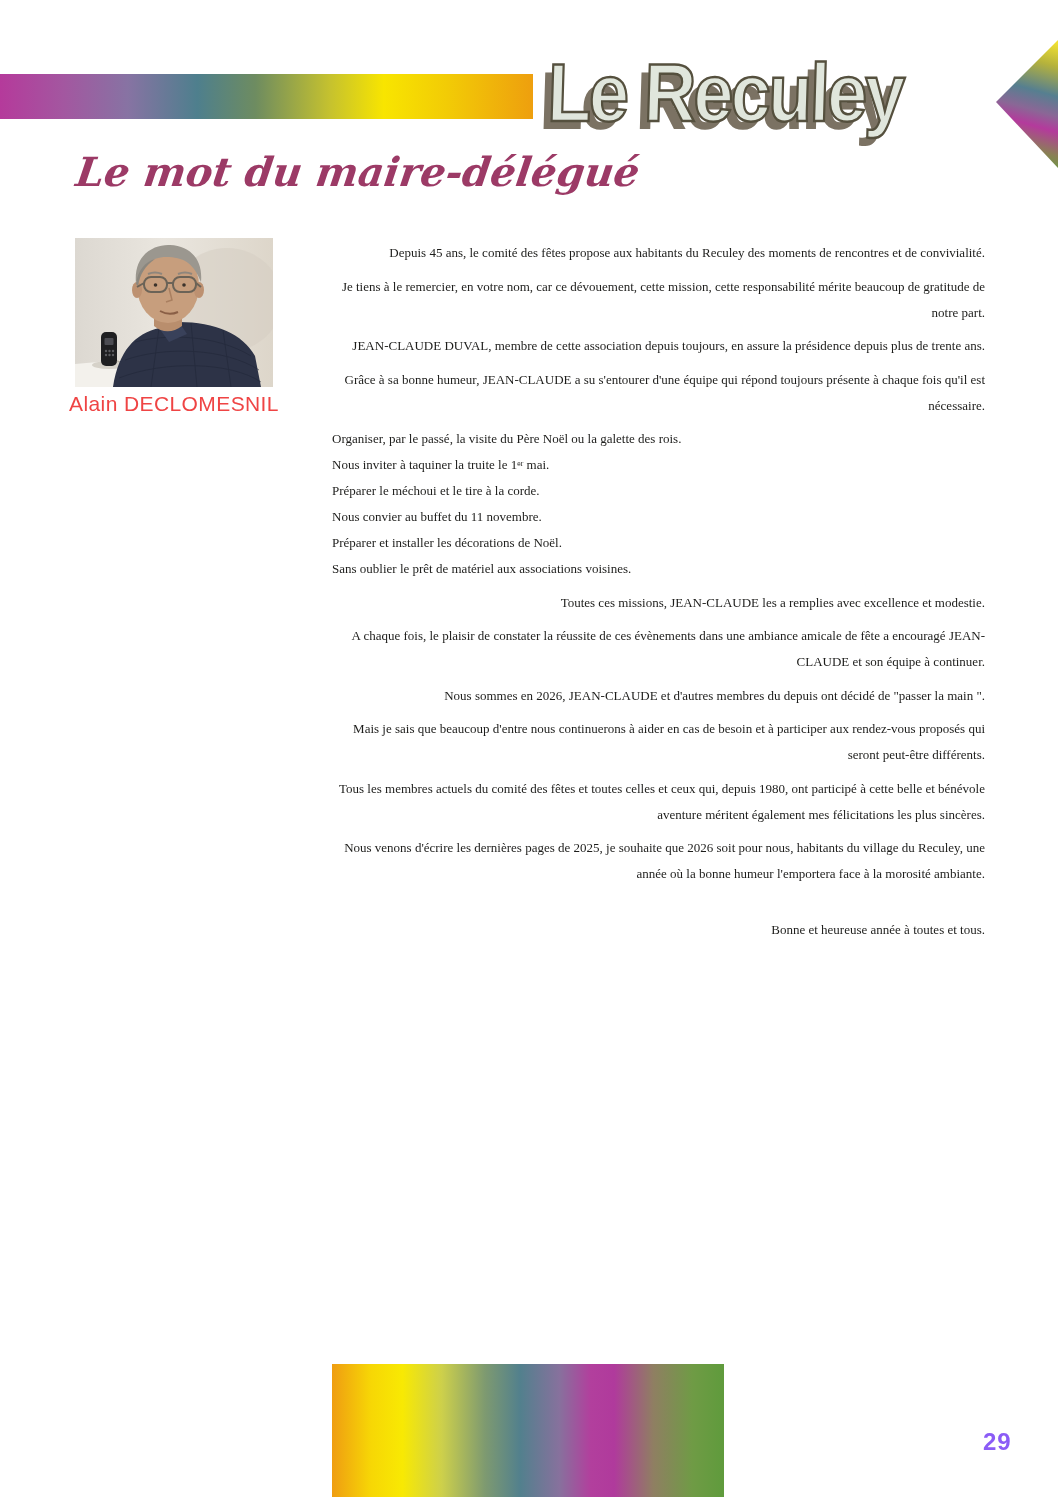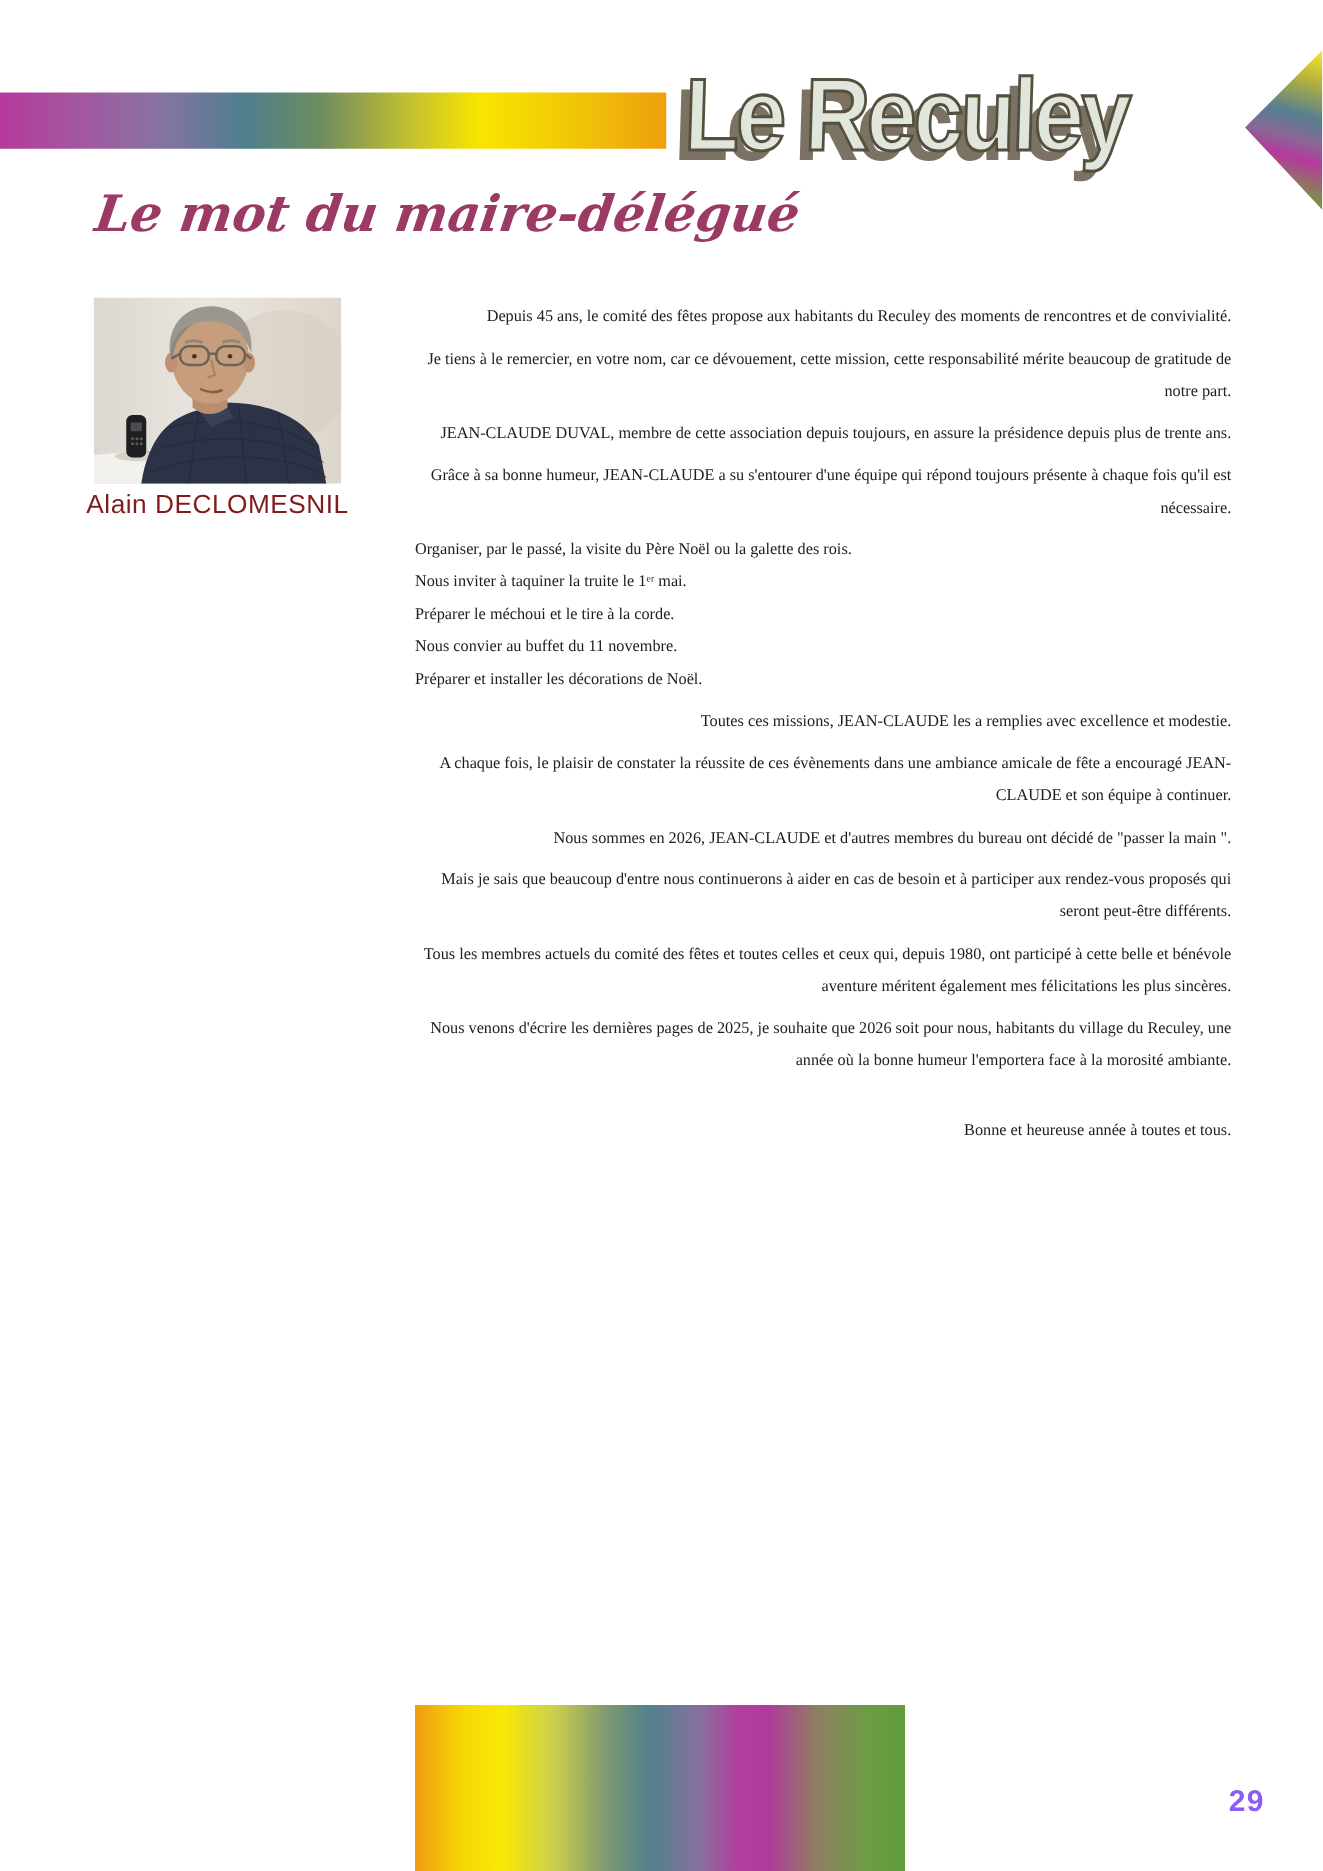--- a/index.html
+++ b/index.html
@@ -29,21 +29,21 @@
     position:absolute;left:73px;top:148px;margin:0;
     font-family:"DejaVu Serif",serif;font-style:italic;font-weight:700;
     font-size:40px;line-height:1.2;color:#9c3a66;
     transform:skewX(-8deg);transform-origin:left bottom;
   }
   
   .photo{position:absolute;left:75px;top:238px;width:198px;height:149px;margin:0;}
   .photo-caption{
     position:absolute;left:60px;top:392px;width:228px;text-align:center;
     font-family:"Liberation Sans","DejaVu Sans",sans-serif;
-    font-size:21px;letter-spacing:.4px;color:#7f1d1d;
+    font-size:21px;letter-spacing:.4px;color:#ef4444;
   }
   
   .textcol{
     position:absolute;left:310px;top:240px;width:675px;
     font-size:13px;line-height:26px;text-align:justify;
   }
   .textcol p{margin:0 0 7.5px;text-indent:22px;text-align:right;}
   .activities{margin:0 0 7.5px;}
   .activities .activity{padding-left:22px;}
   .signoff{text-align:right;text-indent:0 !important;margin-top:30px !important;}
@@ -148,24 +148,25 @@
     <p>Depuis 45 ans, le comité des fêtes propose aux habitants du Reculey des moments de rencontres et de convivialité.</p>
     <p>Je tiens à le remercier, en votre nom, car ce dévouement, cette mission, cette responsabilité mérite beaucoup de gratitude de notre part.</p>
     <p>JEAN-CLAUDE DUVAL, membre de cette association depuis toujours, en assure la présidence depuis plus de trente ans.</p>
     <p>Grâce à sa bonne humeur, JEAN-CLAUDE a su s'entourer d'une équipe qui répond toujours présente à chaque fois qu'il est nécessaire.</p>
     <div class="activities">
       <div class="activity">Organiser, par le passé, la visite du Père Noël ou la galette des rois.</div>
       <div class="activity">Nous inviter à taquiner la truite le 1ᵉʳ mai.</div>
       <div class="activity">Préparer le méchoui et le tire à la corde.</div>
       <div class="activity">Nous convier au buffet du 11 novembre.</div>
       <div class="activity">Préparer et installer les décorations de Noël.</div>
+      <div class="activity">Sans oublier le prêt de matériel aux associations voisines.</div>
     </div>
     <p>Toutes ces missions, JEAN-CLAUDE les a remplies avec excellence et modestie.</p>
     <p>A chaque fois, le plaisir de constater la réussite de ces évènements dans une ambiance amicale de fête a encouragé JEAN-CLAUDE et son équipe à continuer.</p>
-    <p>Nous sommes en 2026, JEAN-CLAUDE et d'autres membres du bureau ont décidé de "passer la main ".</p>
+    <p>Nous sommes en 2026, JEAN-CLAUDE et d'autres membres du depuis ont décidé de "passer la main ".</p>
     <p>Mais je sais que beaucoup d'entre nous continuerons à aider en cas de besoin et à participer aux rendez-vous proposés qui seront peut-être différents.</p>
     <p>Tous les membres actuels du comité des fêtes et toutes celles et ceux qui, depuis 1980, ont participé à cette belle et bénévole aventure méritent également mes félicitations les plus sincères.</p>
     <p>Nous venons d'écrire les dernières pages de 2025, je souhaite que 2026 soit pour nous, habitants du village du Reculey, une année où la bonne humeur l'emportera face à la morosité ambiante.</p>
     <p class="signoff">Bonne et heureuse année à toutes et tous.</p>
   </div>
 
   <div class="bottom-block"></div>
   <div class="page-number">29</div>
 
 </div>

